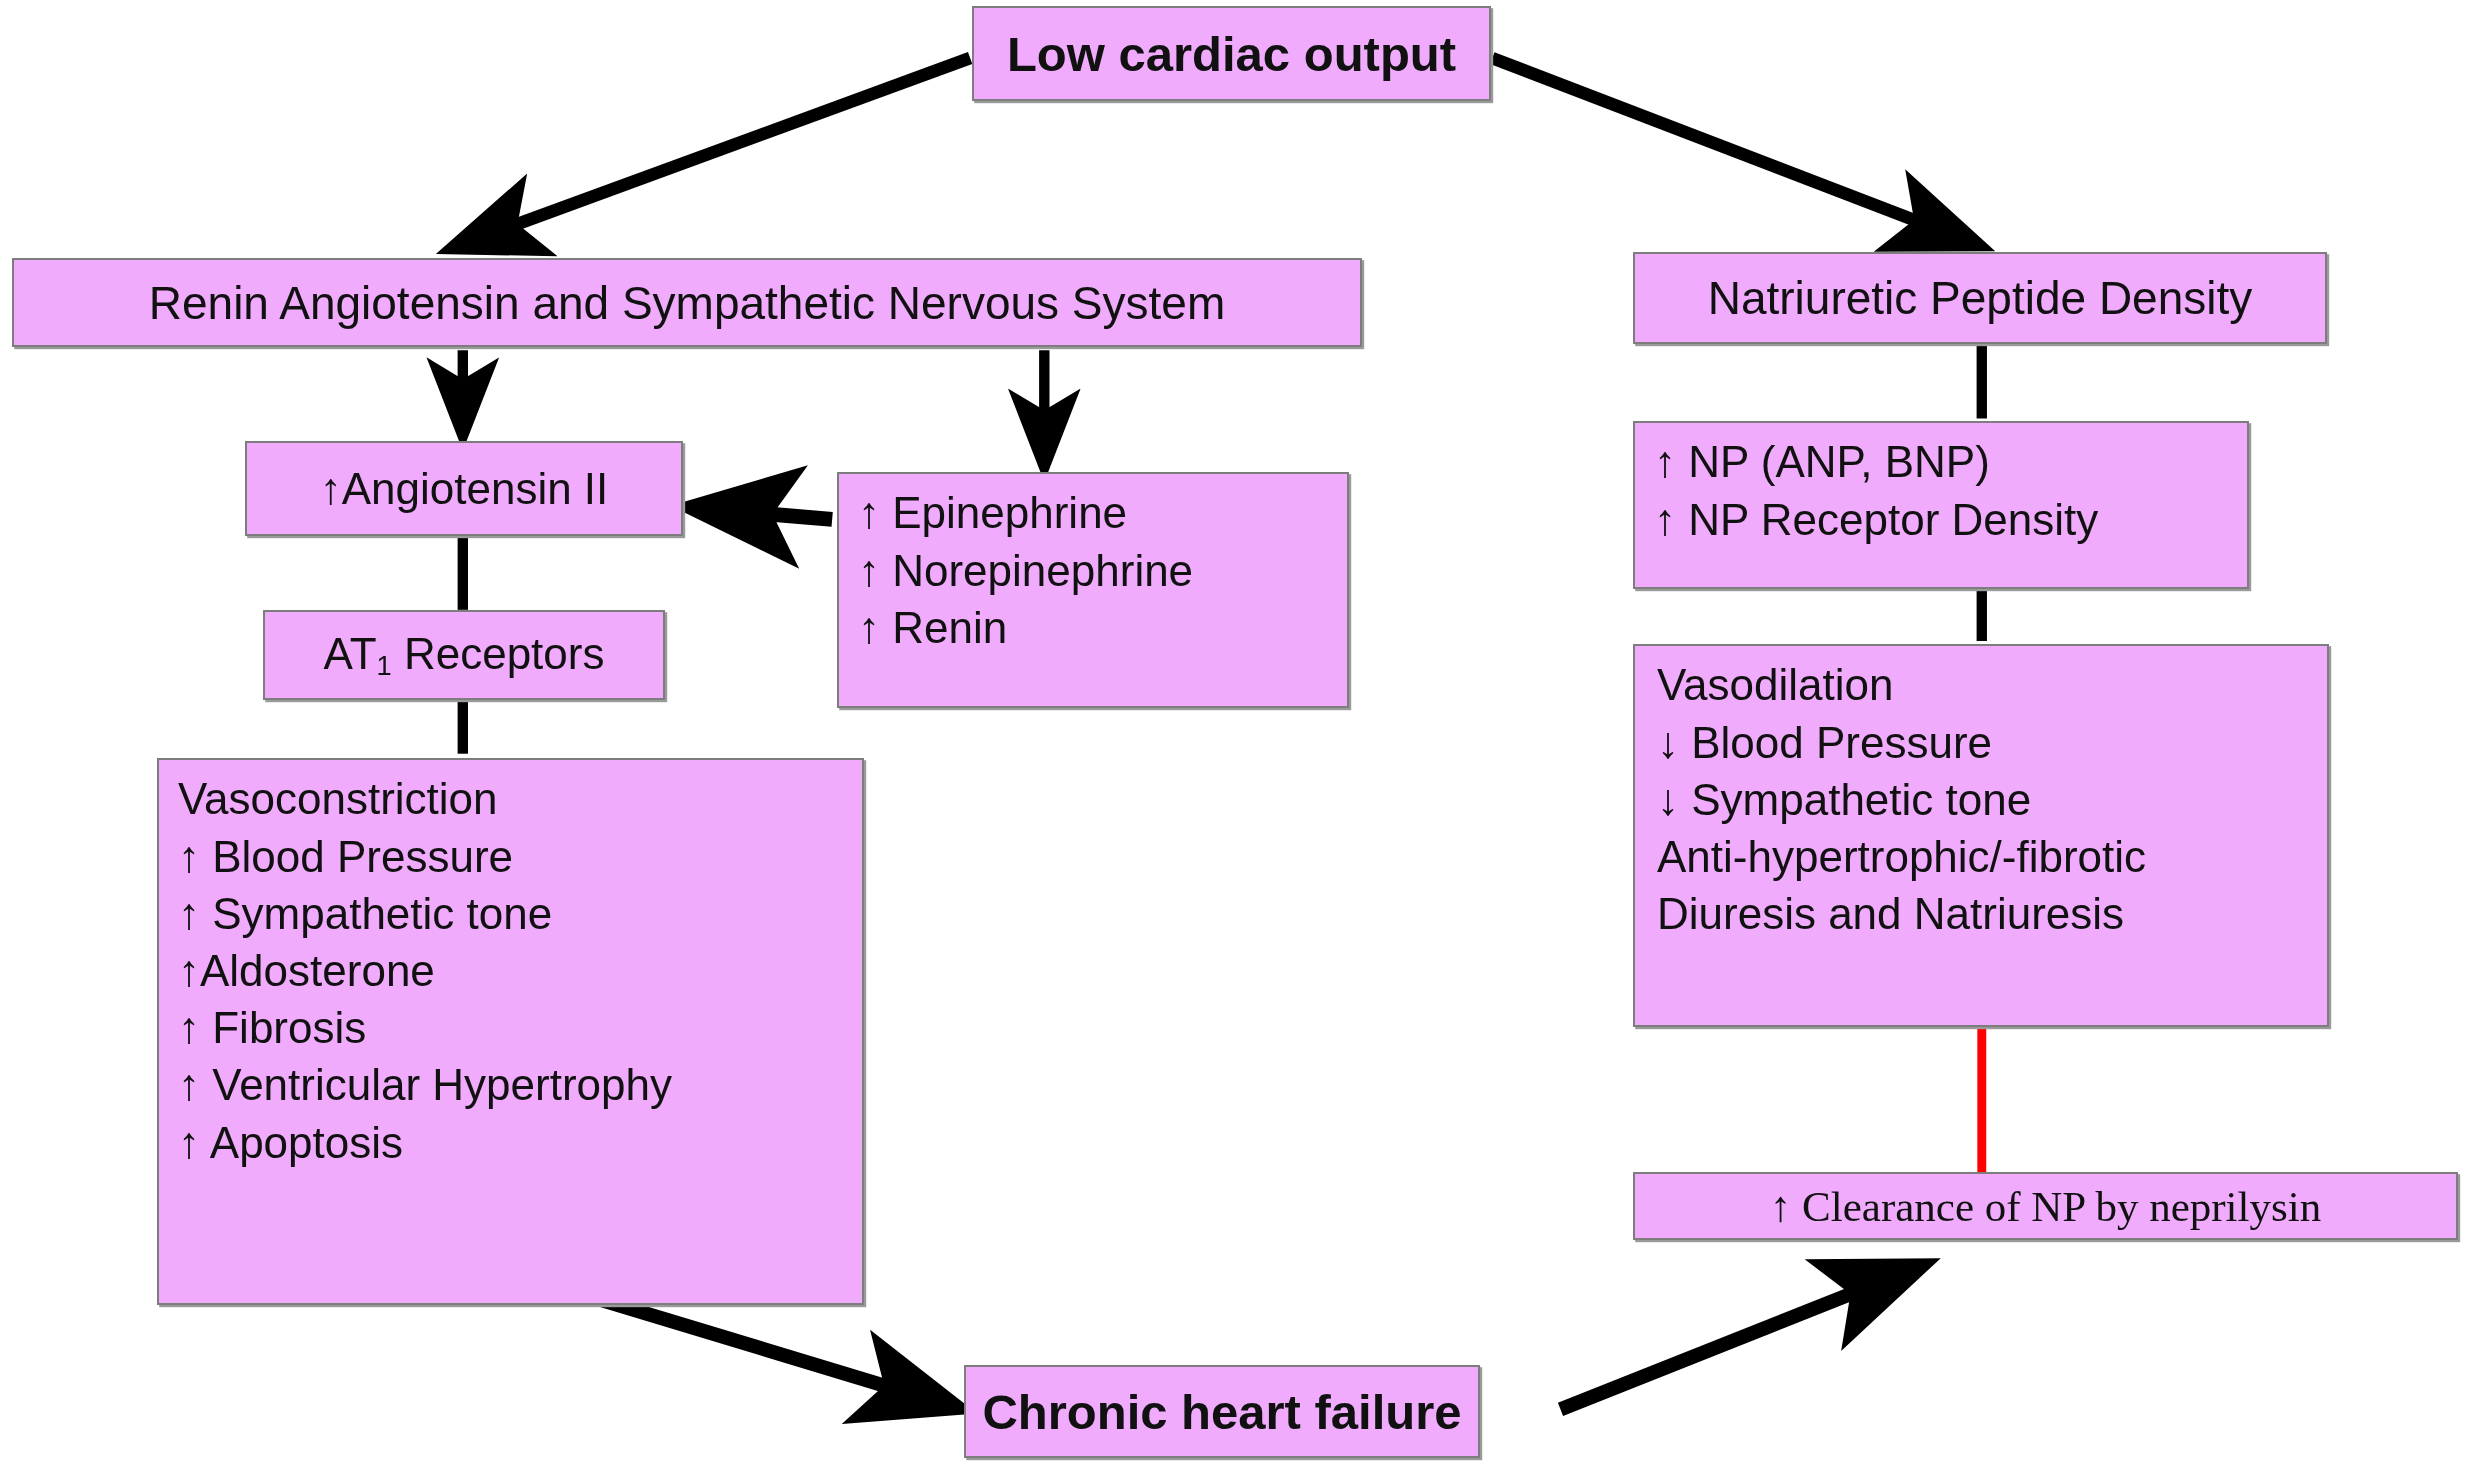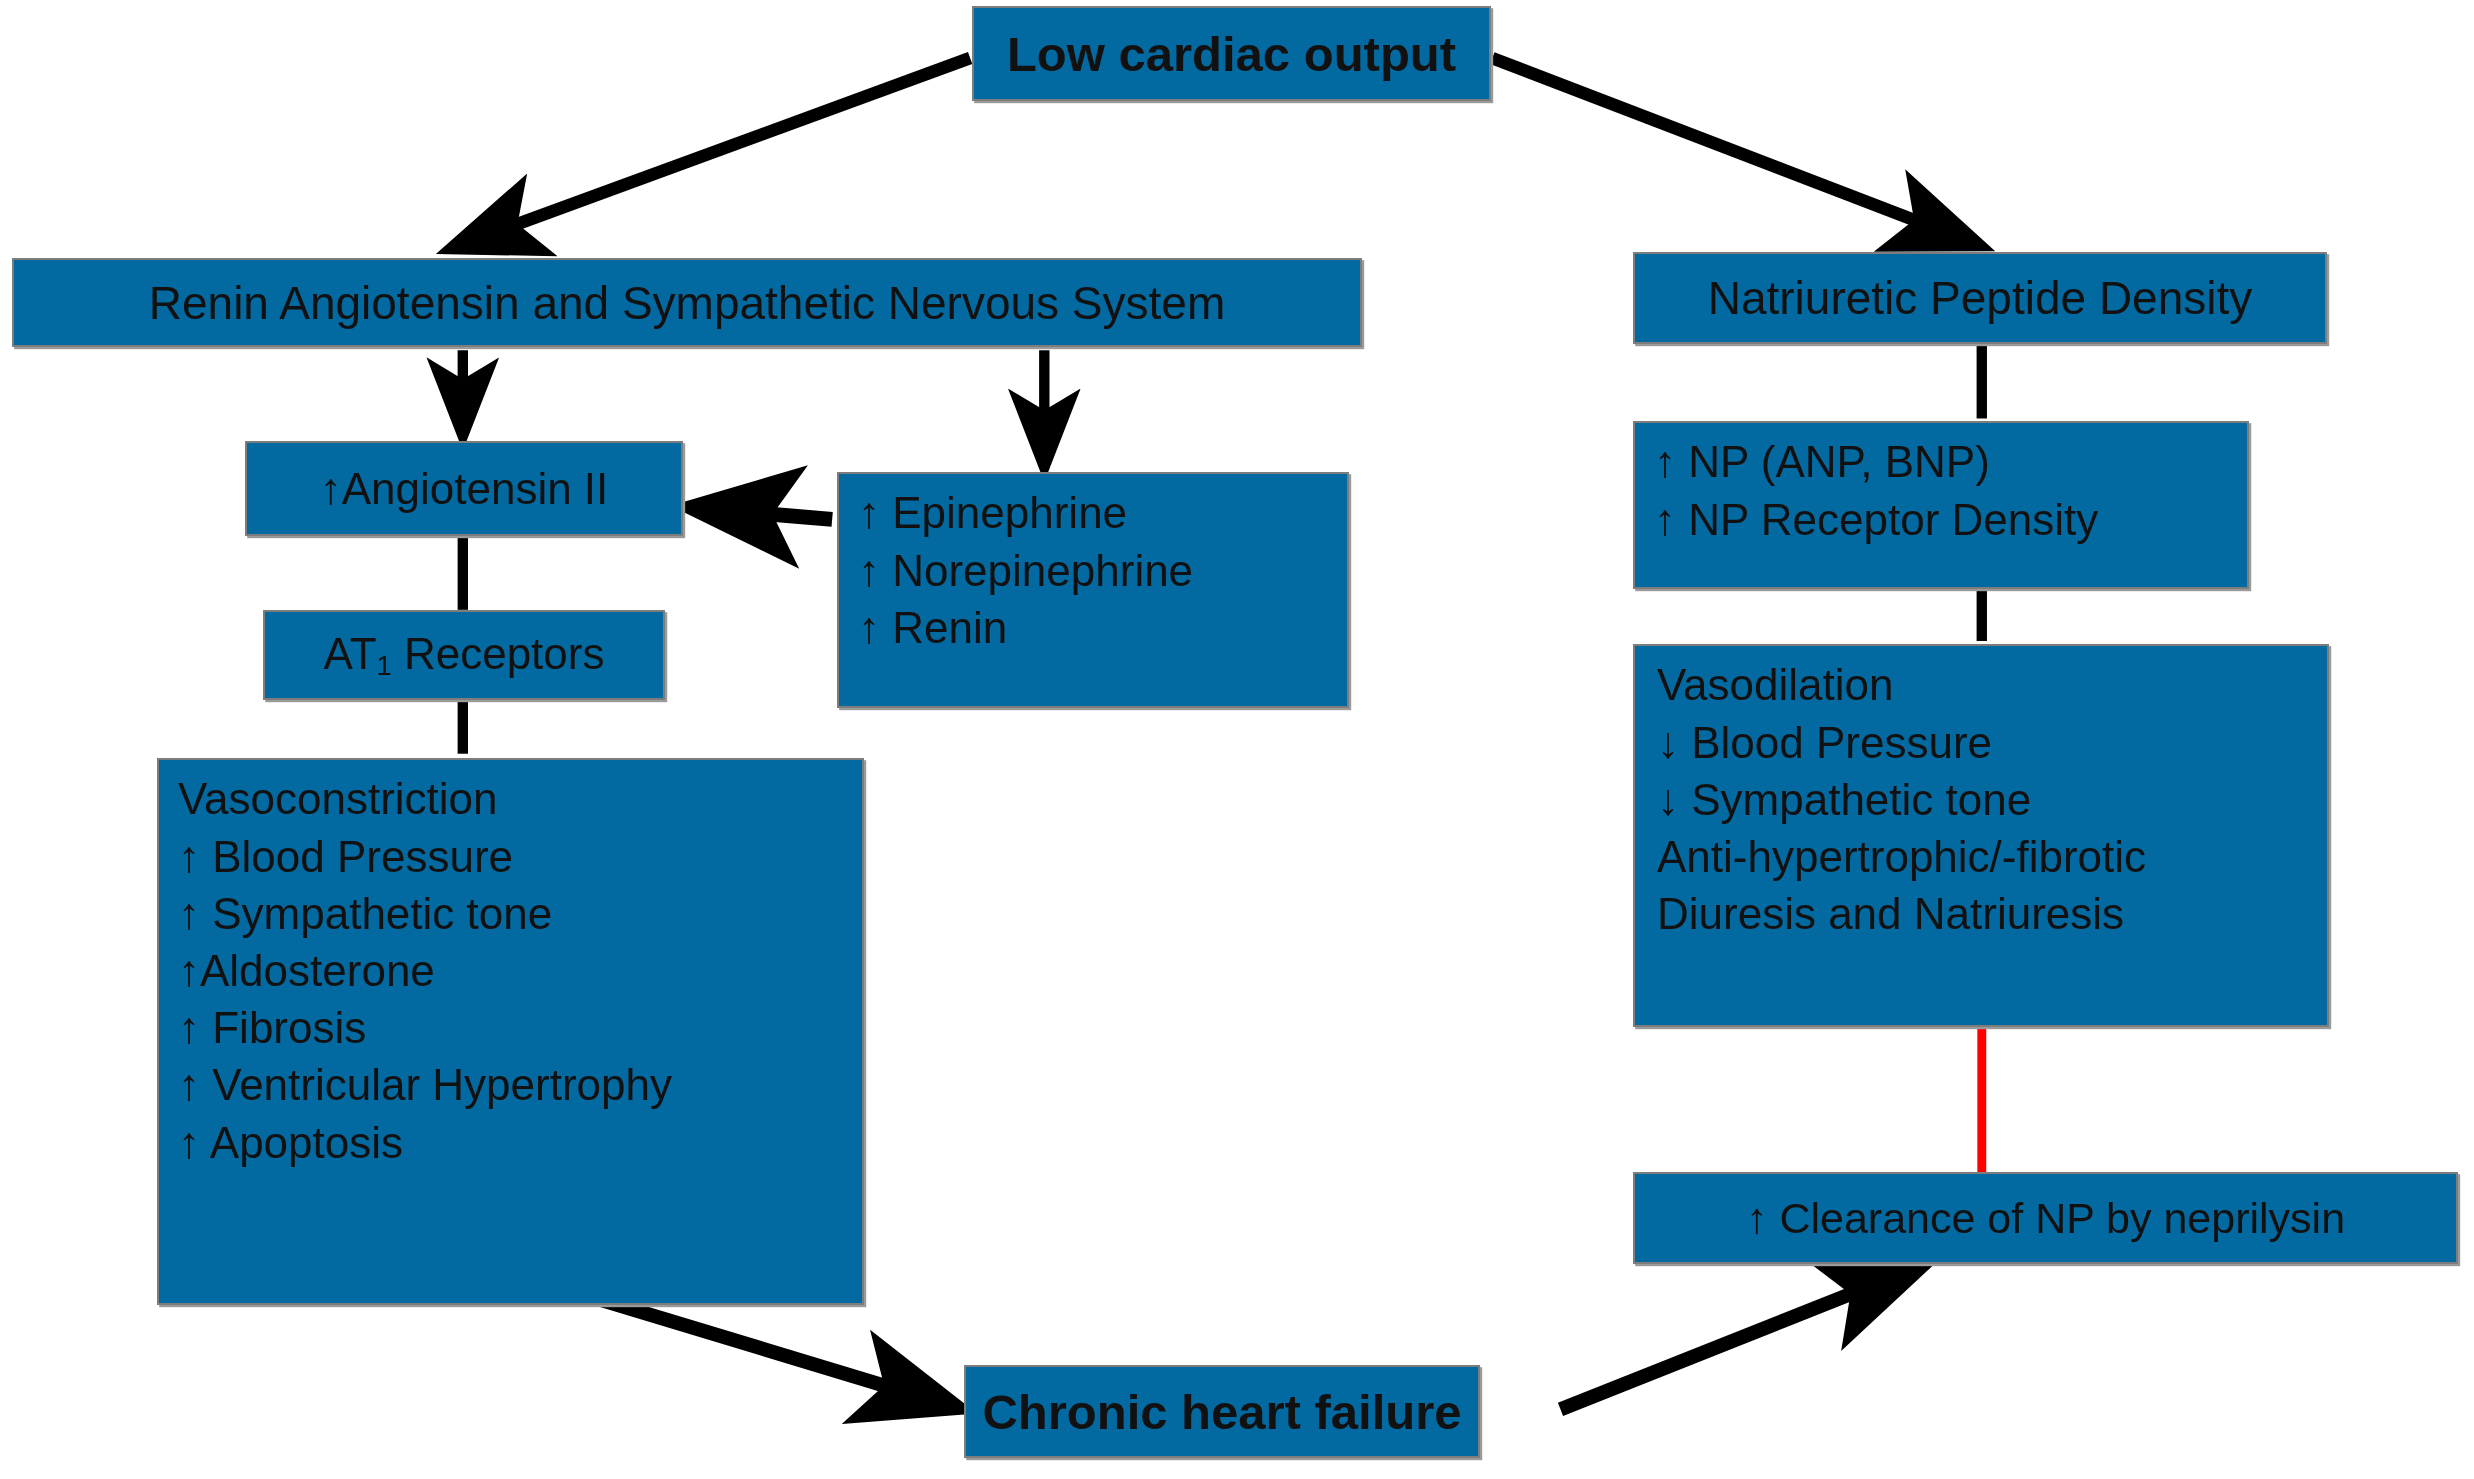--- a/index.html
+++ b/index.html
@@ -18,21 +18,21 @@
   #edges {
     position: absolute;
     left: 0; top: 0;
     width: 2475px;
     height: 1480px;
     pointer-events: none;
   }
   .node {
     position: absolute;
     box-sizing: border-box;
-    background: #0369a1;
+    background: #f0abfc;
     border: 2.2px solid #7d7d7d;
     box-shadow: 2.2px 2.2px 0 0 #9a9a9a;
     color: #111111;
     z-index: 2;
   }
   .node .txt {
     display: block;
     white-space: pre;
   }
   .center {
@@ -59,21 +59,21 @@
   
   #n-low-cardiac-output   { left:972px; top:6px;    width:519px;  height:95px; }
   #n-raas                 { left:12px;   top:258px;  width:1350px; height:89px; }
   #n-nps                  { left:1633px; top:252px;  width:694px;  height:92px; }
   #n-angiotensin          { left:245px;  top:441px;  width:438px;  height:95px; }
   #n-catecholamines       { left:837px; top:472px;  width:512px;  height:236px; }
   #n-at1                  { left:263px;  top:610px;  width:402px;  height:90px; }
   #n-vasoconstriction     { left:157px;  top:758px; width:707px;  height:547px; }
   #n-np-levels            { left:1633px; top:421px;  width:616px;  height:168px; }
   #n-vasodilation         { left:1633px; top:644px;  width:696px;  height:383px;padding-left:22px; }
-  #n-clearance            { left:1633px; top:1172px; width:825px; height:92px; }
+  #n-clearance            { left:1633px; top:1172px; width:825px; height:68px;font-family:Liberation Serif, serif; }
   #n-chronic-hf           { left:964px; top:1365px; width:516px;  height:93px; }
 </style>
 </head>
 <body>
 
 <div id="stage">
 
   <svg id="edges" viewBox="0 0 3337 1995" width="2475" height="1480" xmlns="http://www.w3.org/2000/svg">
     <defs>
       <marker id="ah" markerWidth="9" markerHeight="7" refX="7.6" refY="3.5" orient="auto" markerUnits="strokeWidth">

